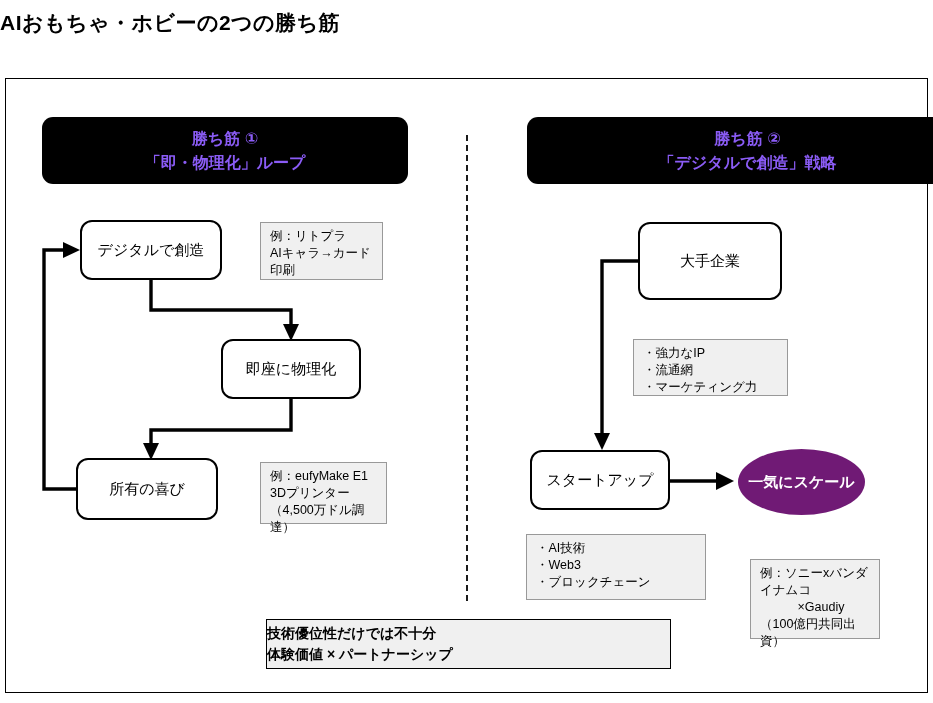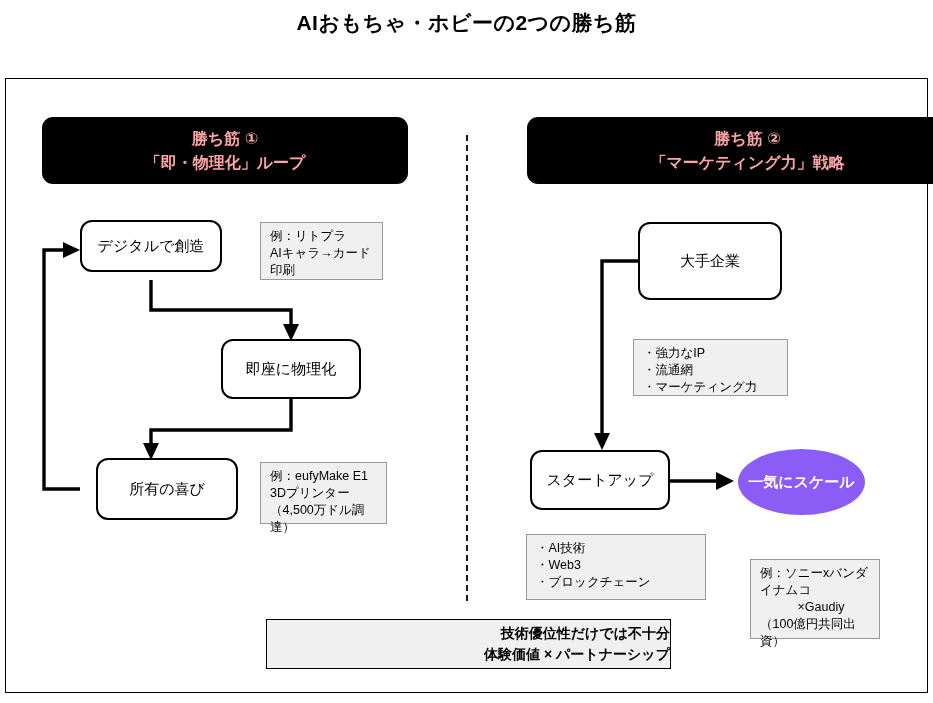--- a/index.html
+++ b/index.html
@@ -15,21 +15,21 @@
     color: #000000;
     overflow: hidden;
   }
 
   
   .page-title {
     position: absolute;
     left: 0;
     top: 8px;
     width: 933px;
-    text-align: center;
+    text-align: left;
     font-size: 21px;
     font-weight: bold;
     letter-spacing: 0.5px;
     line-height: 30px;
   }
 
   
   .frame {
     position: absolute;
     left: 5px;
@@ -48,21 +48,21 @@
     top: 135px;
     width: 0;
     height: 466px;
     border-left: 2.5px dashed #1a1a1a;
   }
 
   
   .pill {
     position: absolute;
     background: #000000;
-    color: #fca5a5;
+    color: #8b5cf6;
     border-radius: 11px;
     display: flex;
     flex-direction: column;
     align-items: center;
     justify-content: center;
     font-size: 16px;
     font-weight: bold;
     line-height: 24px;
     text-align: center;
   }
@@ -76,34 +76,34 @@
     border: 2.6px solid #000000;
     border-radius: 12px;
     display: flex;
     align-items: center;
     justify-content: center;
     font-size: 15px;
     text-align: center;
     box-sizing: border-box;
     z-index: 3;
   }
-  .node-digital   { left: 80px;  top: 220px; width: 142px; height: 52px; }
+  .node-digital   { left: 80px;  top: 220px; width: 142px; height: 60px; }
   .node-physical  { left: 221px; top: 339px; width: 140px; height: 60px; }
-  .node-joy       { left: 96px;  top: 458px; width: 142px; height: 62px; }
+  .node-joy       { left: 76px;  top: 458px; width: 142px; height: 62px; }
   .node-bigcorp   { left: 638px; top: 222px; width: 144px; height: 78px; }
   .node-startup   { left: 530px; top: 450px; width: 140px; height: 60px; }
 
   
   .ellipse {
     position: absolute;
     left: 738px;
     top: 449px;
     width: 127px;
     height: 66px;
-    background: #8b5cf6;
+    background: #701a75;
     color: #ffffff;
     border-radius: 50%;
     display: flex;
     align-items: center;
     justify-content: center;
     font-size: 15px;
     font-weight: bold;
     text-align: center;
     z-index: 3;
   }
@@ -131,21 +131,21 @@
     position: absolute;
     left: 266px;
     top: 619px;
     width: 405px;
     height: 50px;
     background: #f0f0f0;
     border: 1.6px solid #000000;
     box-sizing: border-box;
     display: flex;
     flex-direction: column;
-    align-items: flex-end;
+    align-items: flex-start;
     justify-content: center;
     font-size: 14px;
     font-weight: bold;
     line-height: 21px;
     text-align: center;
   }
 
   
   .wires {
     position: absolute;
@@ -190,21 +190,21 @@
   <polygon class="wire-head" points="734,481 716,472 716,490"></polygon>
 </svg>
 
 <div class="pill pill-left">
   <span>勝ち筋 ①</span>
   <span>「即・物理化」ループ</span>
 </div>
 
 <div class="pill pill-right">
   <span>勝ち筋 ②</span>
-  <span>「マーケティング力」戦略</span>
+  <span>「デジタルで創造」戦略</span>
 </div>
 
 <div class="node node-digital">デジタルで創造</div>
 <div class="node node-physical">即座に物理化</div>
 <div class="node node-joy">所有の喜び</div>
 
 <div class="note note-litpla">例：リトプラ
 AIキャラ→カード印刷</div>
 <div class="note note-eufy">例：eufyMake E1
 3Dプリンター

